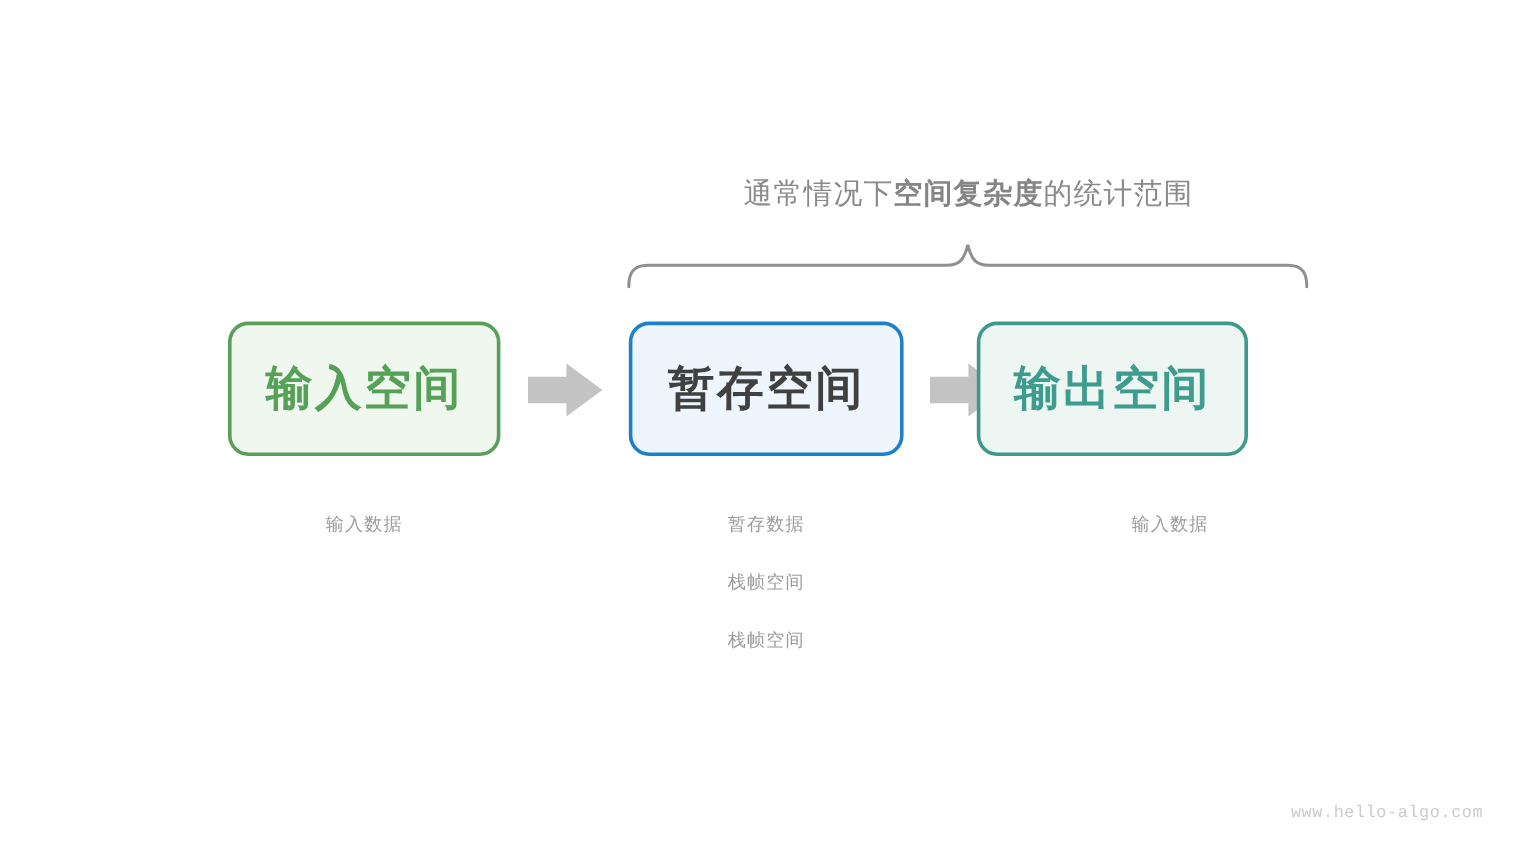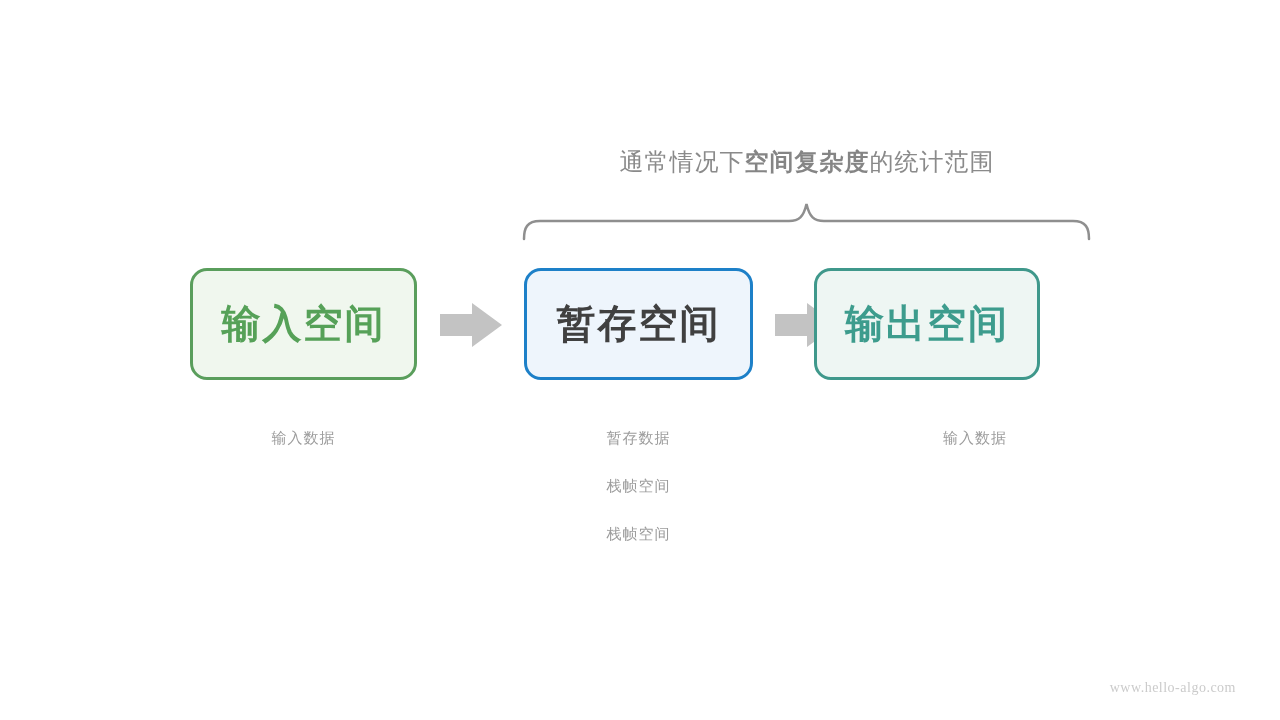--- a/index.html
+++ b/index.html
@@ -56,22 +56,22 @@
     line-height: 48px;
     color: #9c9c9c;
     letter-spacing: 1px;
   }
   .caption-input  { left: 190px; width: 227px; }
   .caption-temp   { left: 524px; width: 229px; }
   .caption-output { left: 862px; width: 226px; }
   .caption .cap-line { display: block; }
   .watermark {
     position: absolute;
-    right: 44px; bottom: 24px;
-    font-family: Liberation Serif, serif;
+    right: 44px; bottom: 34px;
+    font-family: Liberation Mono, monospace;
     font-size: 14px;
     color: #cbcbcb;
     letter-spacing: 0.5px;
   }
 </style>
 </head>
 <body>
 
 <div class="canvas">
 

